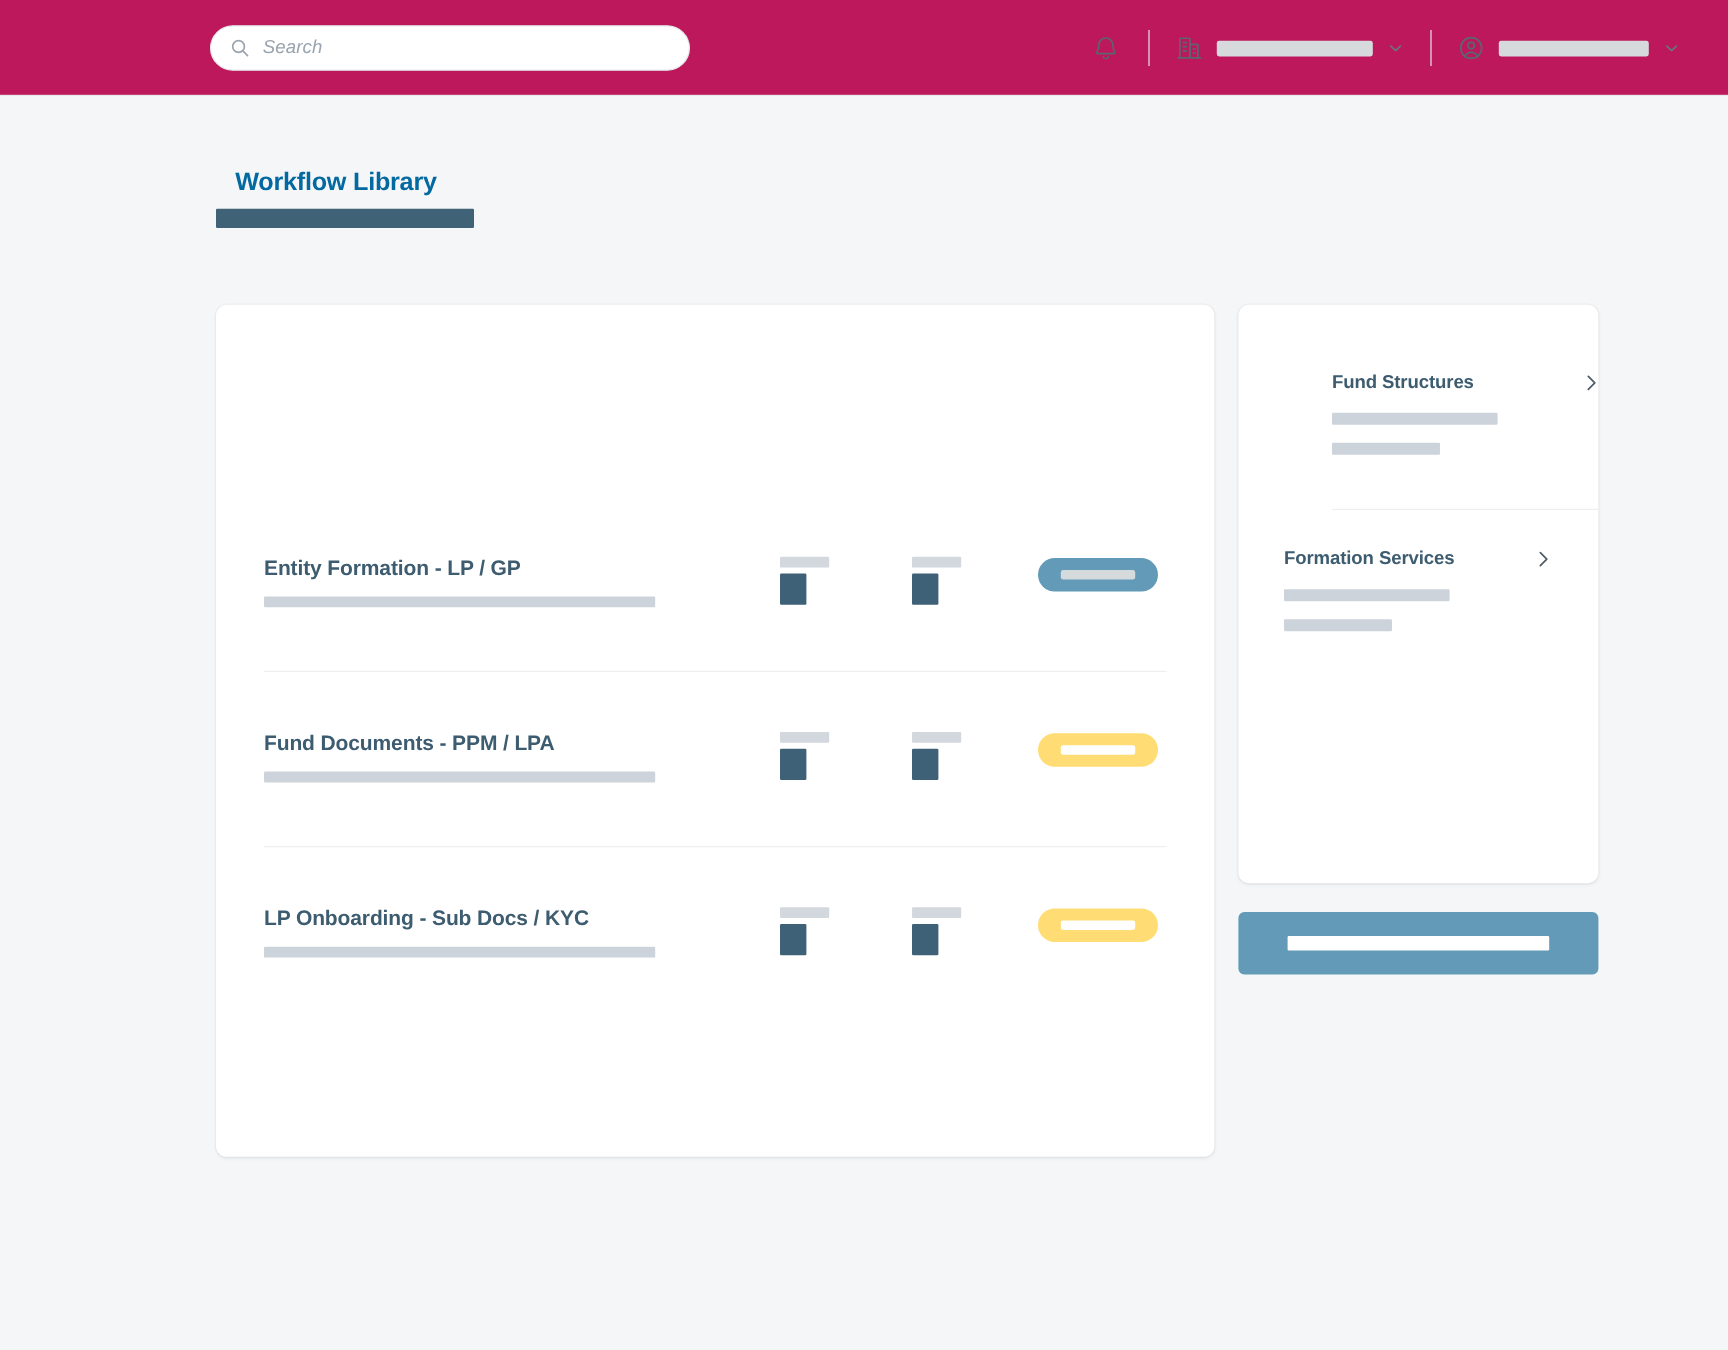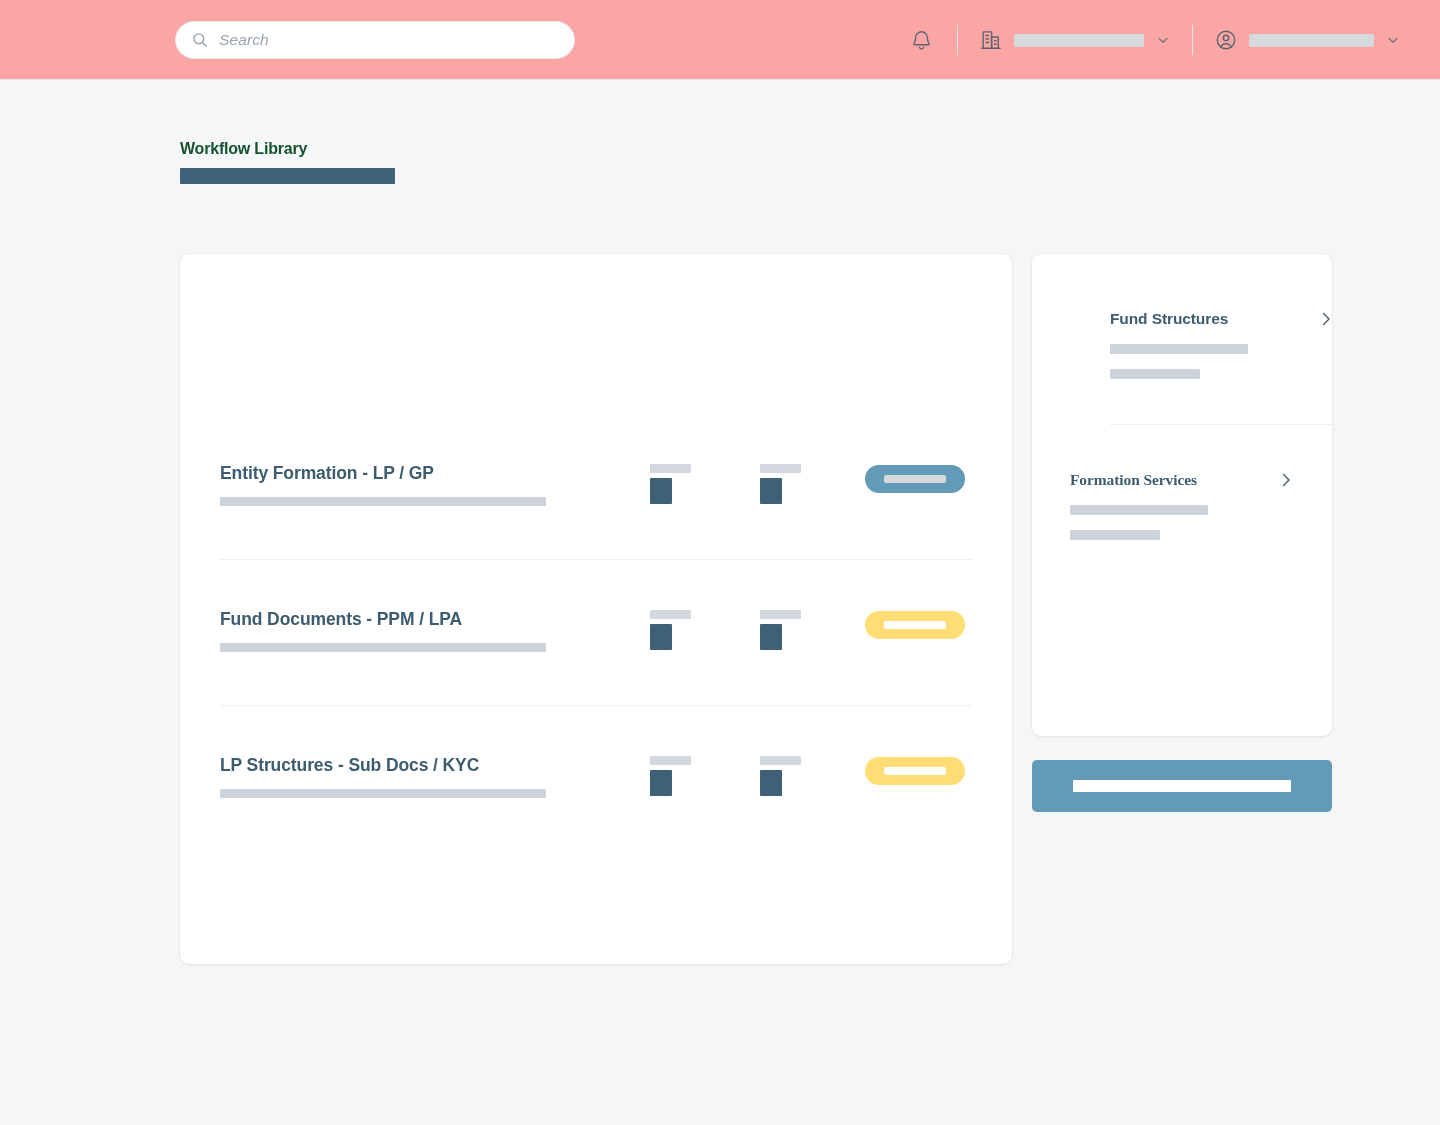--- a/index.html
+++ b/index.html
@@ -10,21 +10,21 @@
     background: #f5f6f7;
     font-family: "Liberation Sans", sans-serif;
     overflow: hidden;
   }
 
   
   .topbar {
     position: absolute;
     top: 0; left: 0;
     width: 1440px; height: 80px;
-    background: #fca5a5;
+    background: #be185d;
     border-bottom: 1px solid #e8eaec;
     display: flex;
     align-items: center;
   }
 
   .search-box {
     position: absolute;
     left: 175px; top: 21px;
     width: 400px; height: 38px;
     border: 1px solid #e4e8eb;
@@ -59,24 +59,25 @@
     display: block;
   }
   .chev-down { width: 14px; height: 14px; display: block; }
 
   
   .page-title-wrap {
     position: absolute;
     left: 180px; top: 140px;
   }
   .page-title {
-    font-size: 16px;
+    font-size: 21px;
     font-weight: bold;
-    color: #14532d;
+    color: #0369a1;
     letter-spacing: -.2px;
+    margin-left: 16px;
   }
   .title-underline {
     margin-top: 10px;
     width: 215px; height: 16px;
     background: #3f6277;
     border-radius: 1px;
   }
 
   
   .main-card {
@@ -317,21 +318,21 @@
       <div class="m-label"></div>
       <div class="m-value"></div>
     </div>
     <div class="wf-pill yellow">
       <div class="pill-bar"></div>
     </div>
     <div class="row-divider"></div>
   </div>
 
   <div class="wf-row" style="top:452px;">
-    <div class="wf-title">LP Structures - Sub Docs / KYC</div>
+    <div class="wf-title">LP Onboarding - Sub Docs / KYC</div>
     <div class="wf-subbar"></div>
     <div class="metric m1">
       <div class="m-label"></div>
       <div class="m-value"></div>
     </div>
     <div class="metric m2">
       <div class="m-label"></div>
       <div class="m-value"></div>
     </div>
     <div class="wf-pill yellow">
@@ -350,21 +351,21 @@
       <span class="si-title">Fund Structures</span>
       <svg class="chev-right" viewBox="0 0 16 16" fill="none">
         <path d="M5.6 2.6 11 8l-5.4 5.4" stroke="#4e5c68" stroke-width="1.45" stroke-linecap="round" stroke-linejoin="round"></path>
       </svg>
     </div>
     <div class="si-line1"></div>
     <div class="si-line2"></div>
     <div class="si-divider"></div>
   </div>
 
-  <div class="side-item" style="top:171px;font-family:Liberation Serif, serif;">
+  <div class="side-item" style="top:157px;">
     <div class="si-head">
       <span class="si-title">Formation Services</span>
       <svg class="chev-right" viewBox="0 0 16 16" fill="none">
         <path d="M5.6 2.6 11 8l-5.4 5.4" stroke="#4e5c68" stroke-width="1.45" stroke-linecap="round" stroke-linejoin="round"></path>
       </svg>
     </div>
     <div class="si-line1"></div>
     <div class="si-line2"></div>
     <div class="si-divider"></div>
   </div>

